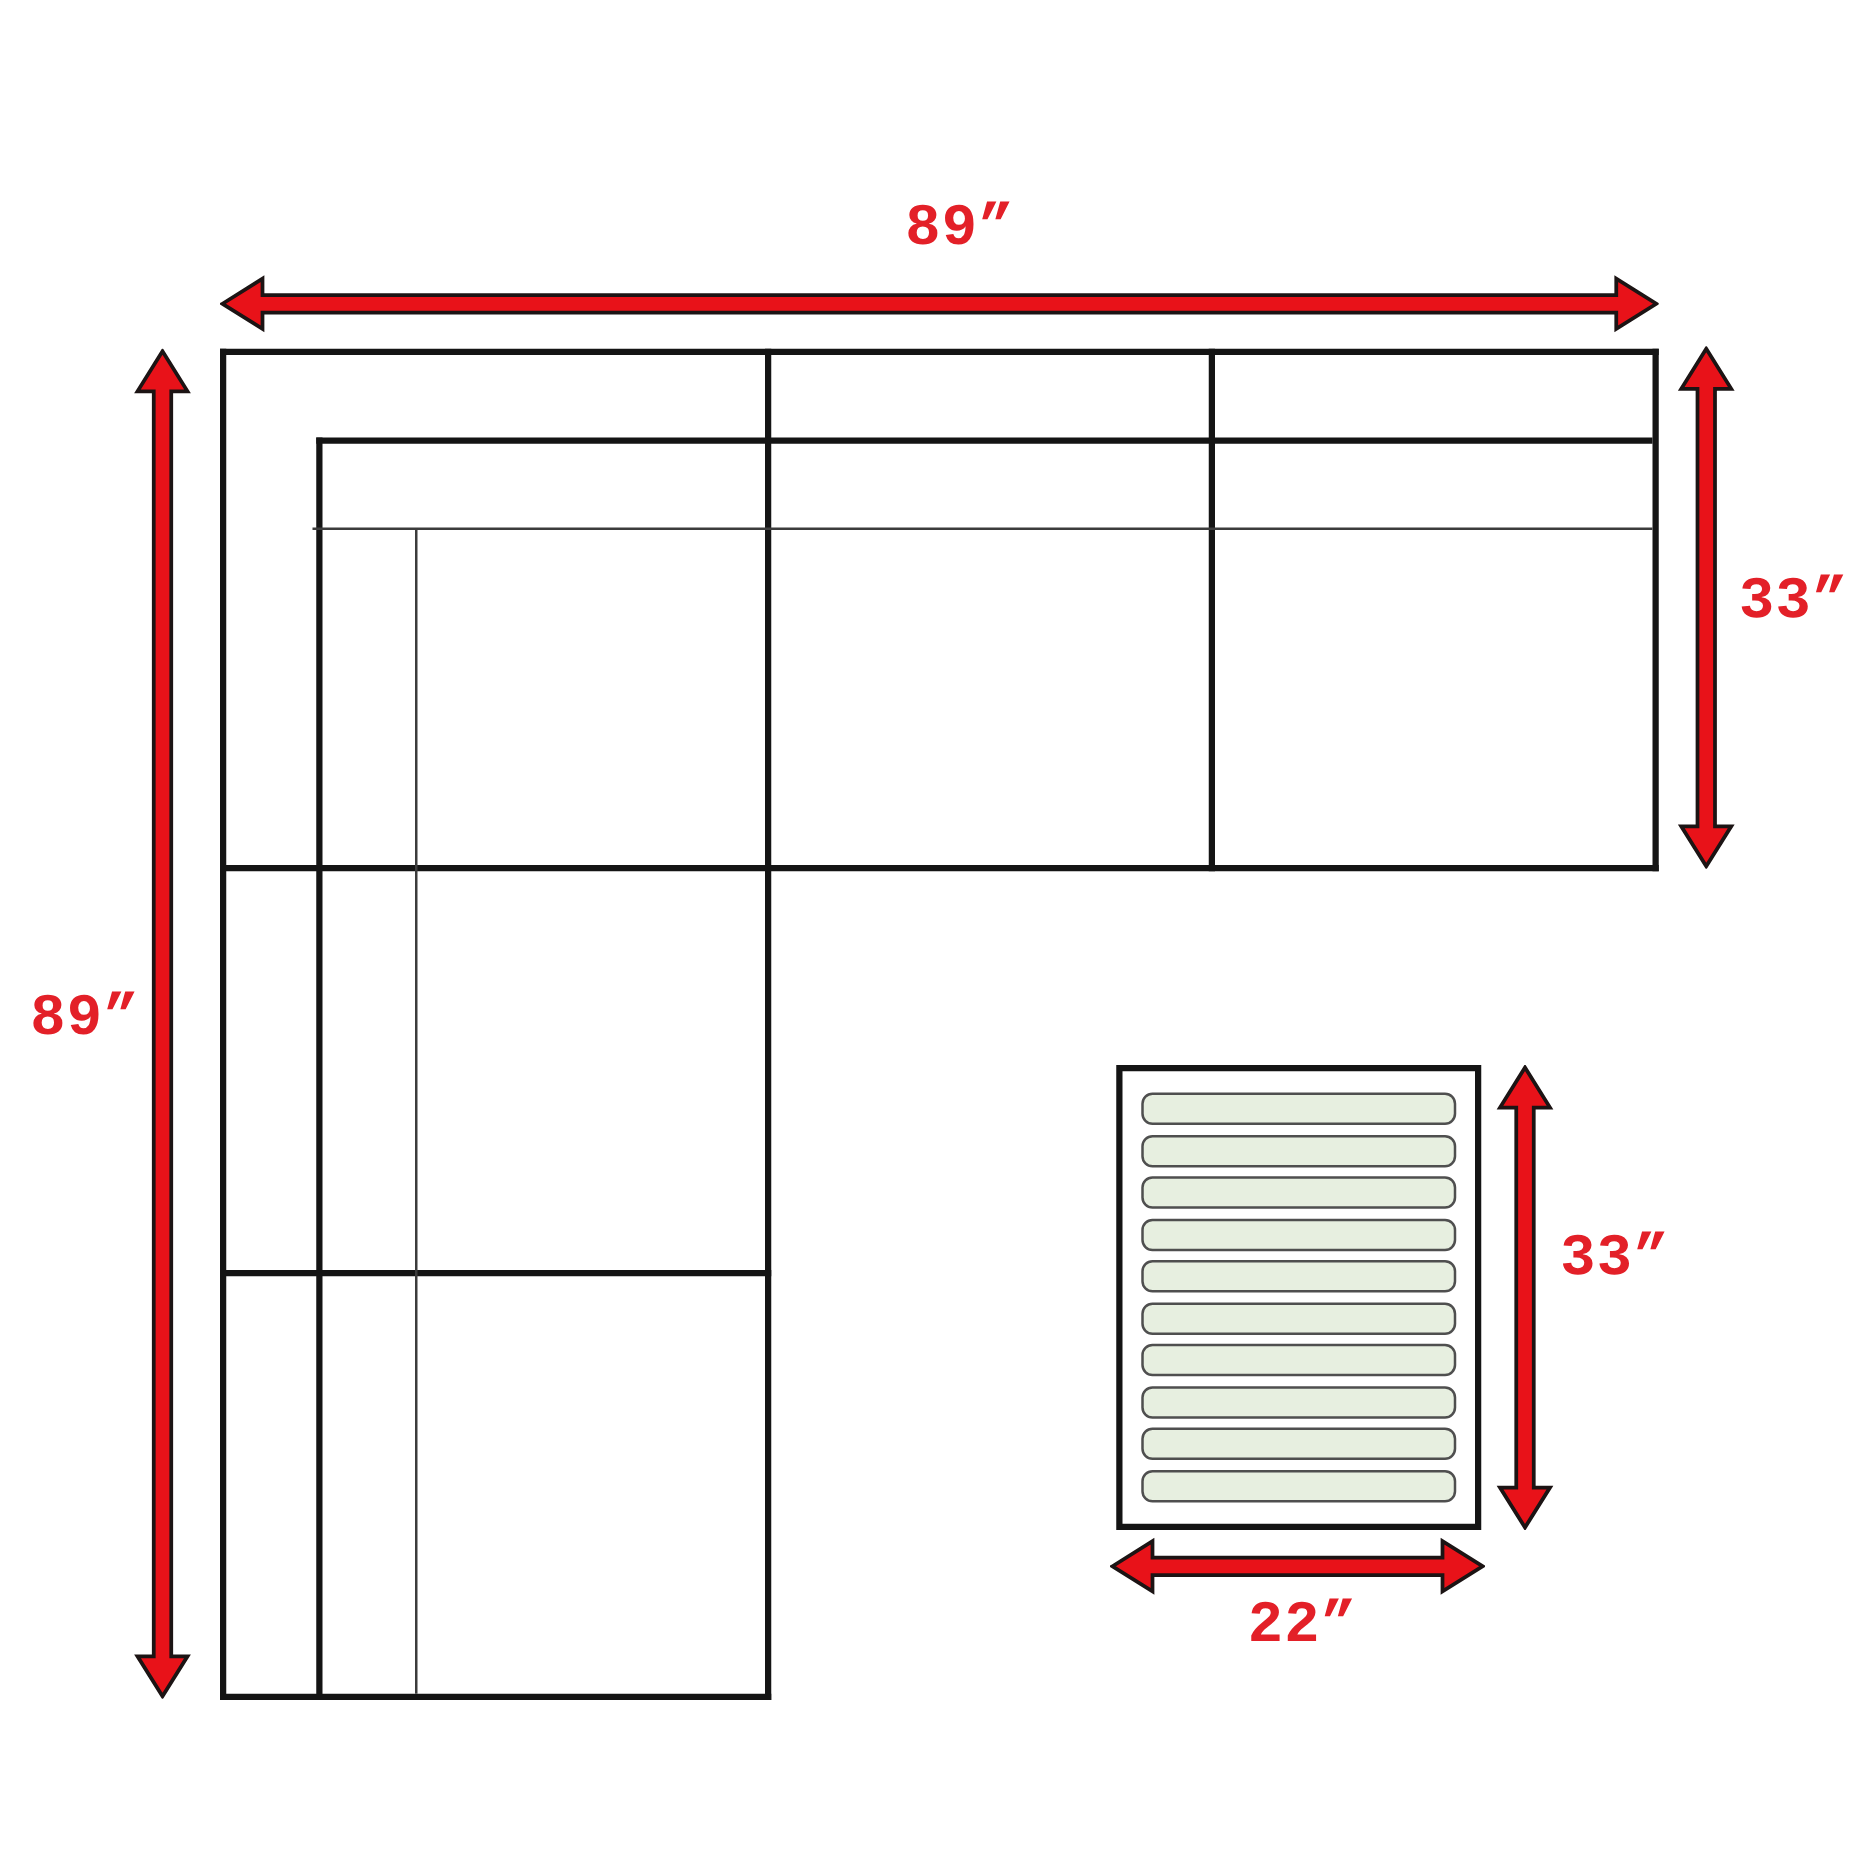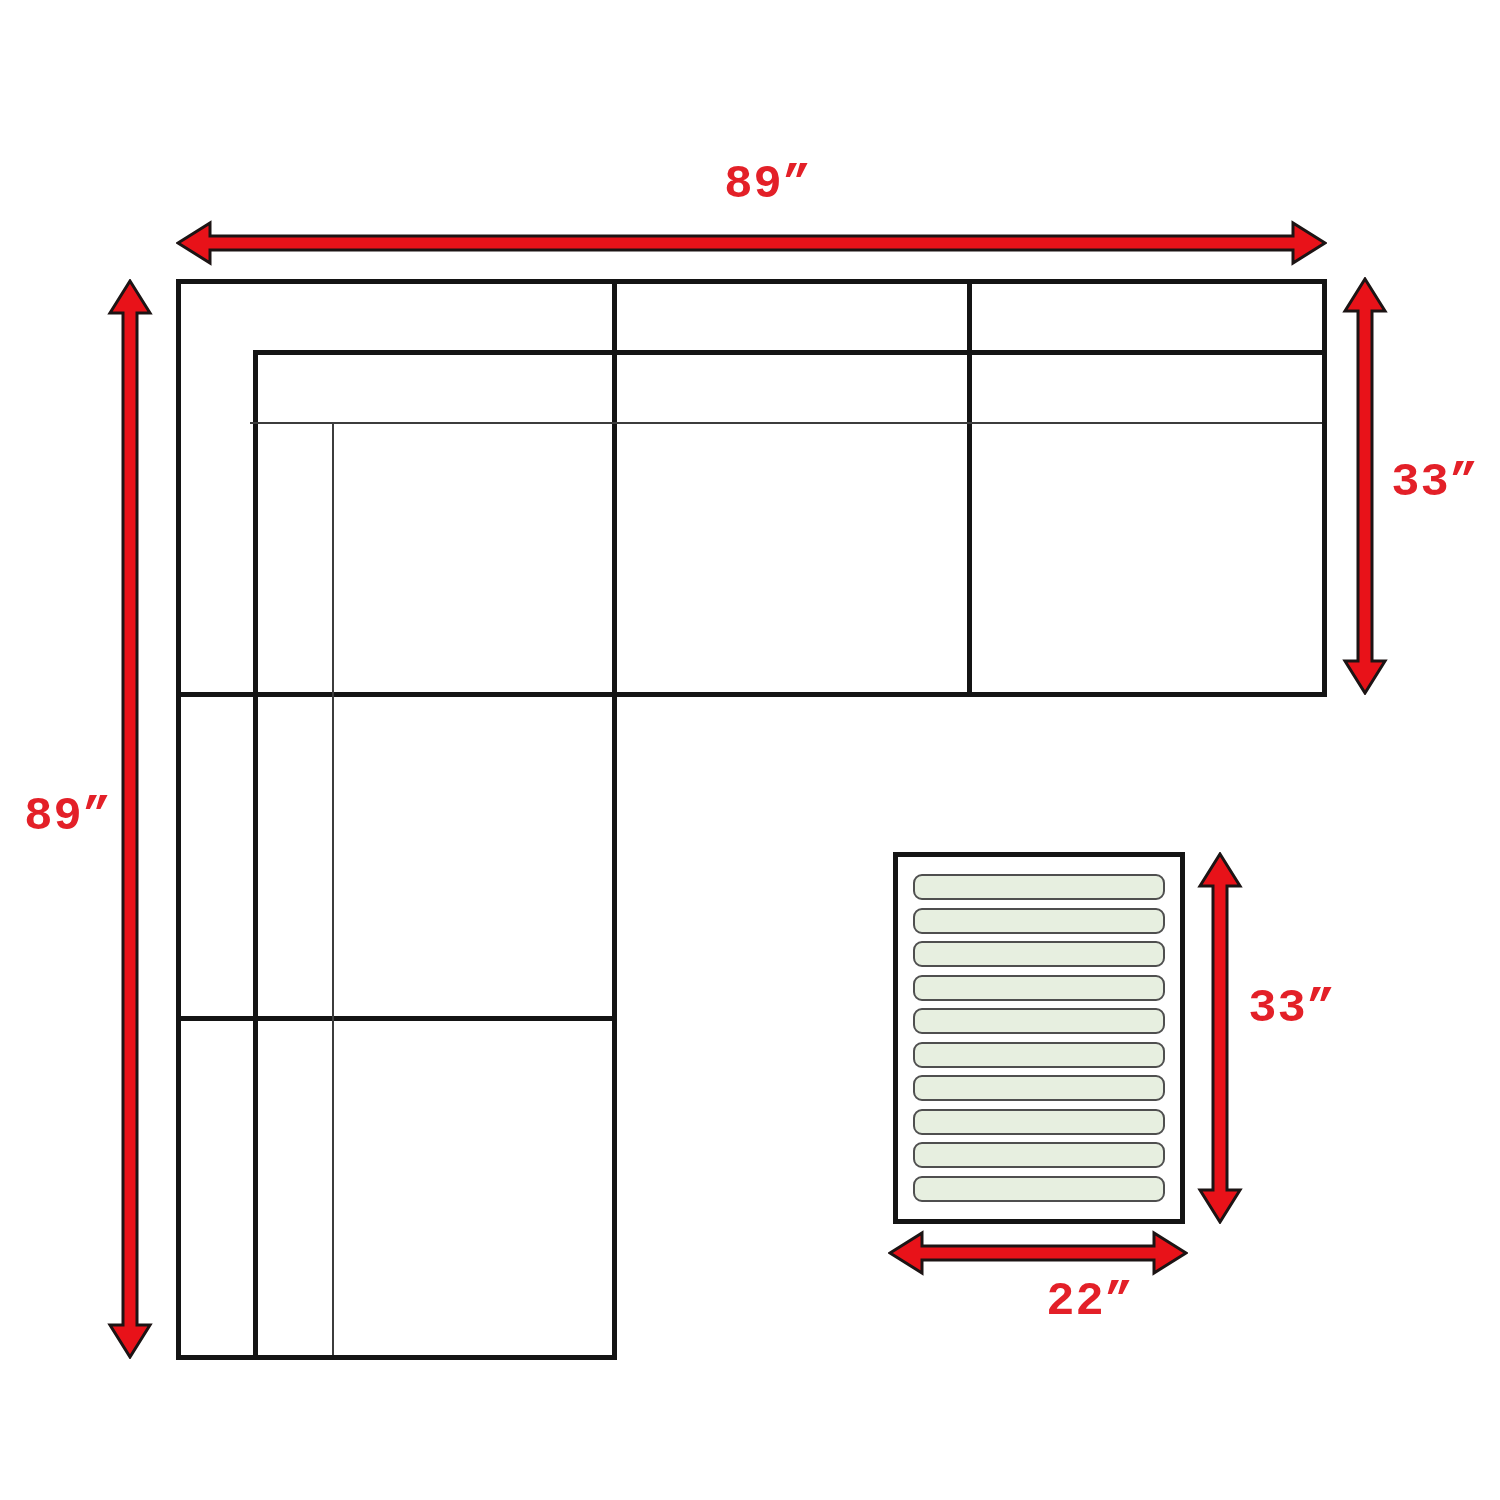--- a/index.html
+++ b/index.html
@@ -81,20 +81,20 @@
   </svg>
 
   <svg class="arrow" style="left:888px;top:1230px;" width="300" height="46" viewBox="0 0 300 46">
     <polygon points="2,23 34,3 34,16 266,16 266,3 298,23 266,43 266,30 34,30 34,43" fill="#e81219"></polygon>
   </svg>
 
   <div class="dim-label" style="left:768px;top:184px;">89”</div>
   <div class="dim-label" style="left:68px;top:816px;">89”</div>
   <div class="dim-label" style="left:1435px;top:482px;">33”</div>
   <div class="dim-label" style="left:1292px;top:1008px;">33”</div>
-  <div class="dim-label" style="left:1090px;top:1301px;text-align:right;">22”</div>
+  <div class="dim-label" style="left:1042px;top:1301px;text-align:right;">22”</div>
 
   <div class="ottoman">
 
     <div style="display:contents;"><div class="slat"></div><div class="slat"></div><div class="slat"></div><div class="slat"></div><div class="slat"></div><div class="slat"></div><div class="slat"></div><div class="slat"></div><div class="slat"></div><div class="slat"></div></div>
   </div>
 
 </div>
 
 </body></html>

